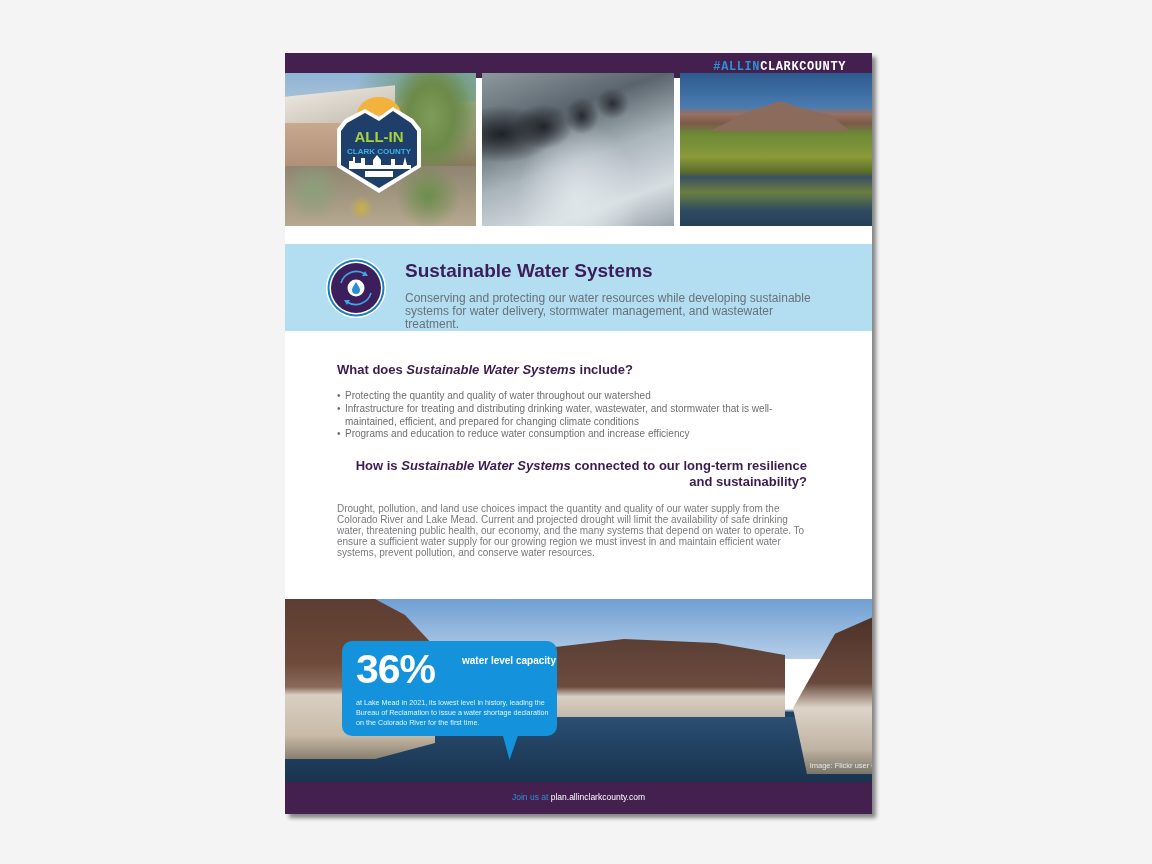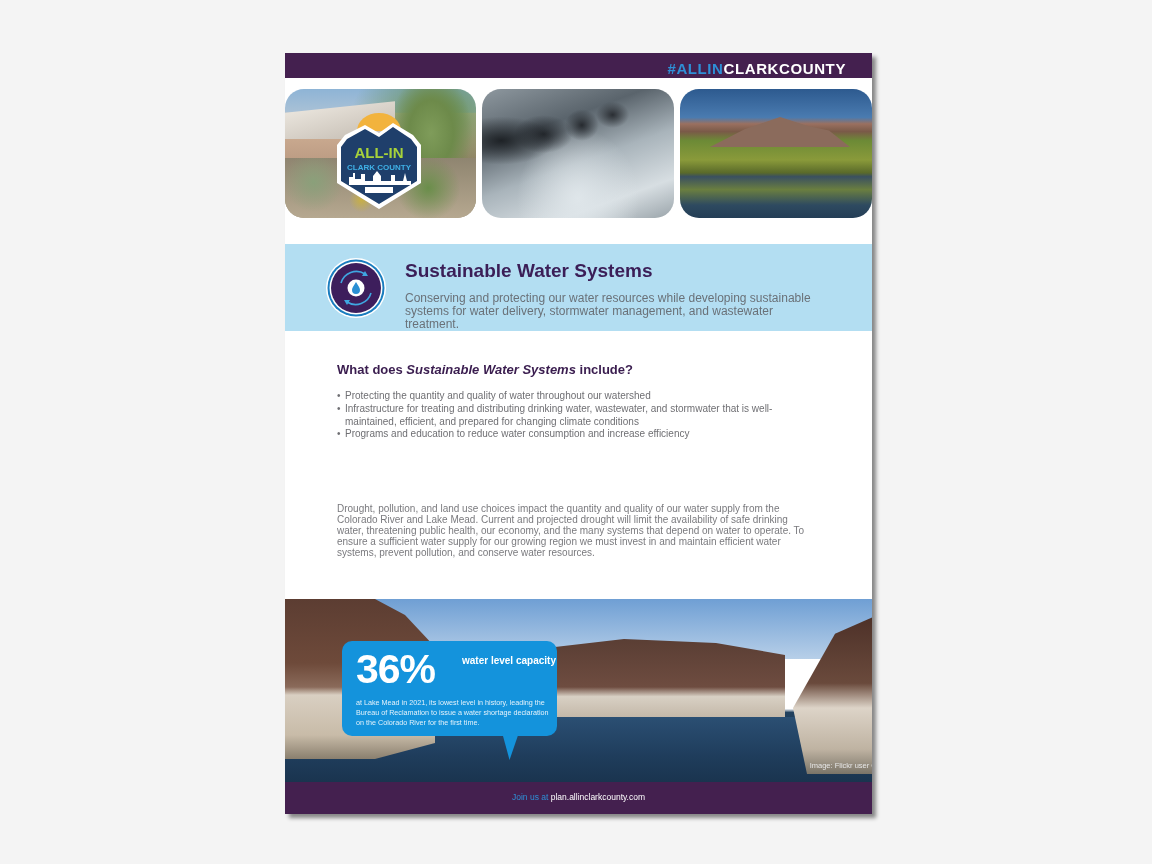--- a/index.html
+++ b/index.html
@@ -17,27 +17,28 @@
     background: #ffffff;
     box-shadow: 4px 4px 4px rgba(0,0,0,0.45);
     overflow: hidden;
   }
   .topbar {
     position: absolute; left: 0; top: 0; width: 587px; height: 25px;
     background: #44204f;
   }
   .hashtag {
     position: absolute; right: 26px; top: 7px;
-    font-size: 15px; font-weight: bold; letter-spacing: 0.6px;
+    font-size: 12px; font-weight: bold; letter-spacing: 0.6px;
     color: #ffffff;
+    font-family: Liberation Mono, monospace;
   }
   .hashtag .hl { color: #2e8fd6; }
 
   .photo {
-    position: absolute; top: 36px; height: 129px; overflow: hidden; border-radius: 19px;
+    position: absolute; top: 20px; height: 153px; overflow: hidden;
   }
   .photo1 { left: 0; width: 191px;
     background:
       radial-gradient(ellipse at 80% 20%, #5e8a4a 0, transparent 40%),
       linear-gradient(180deg, #8eb4d6 0%, #a9c1d6 18%, #d5c6b6 19%, #b69a84 40%, #8a7a5e 60%, #6f7a4a 75%, #a89a86 100%);
   }
   .photo1 .roof {
     position: absolute; left: 0; top: 18px; width: 110px; height: 34px;
     background: linear-gradient(170deg, #e9e4dc, #c4bcb2);
     transform: skewY(-6deg);
@@ -239,20 +240,21 @@
   </div>
 
   <div class="h2 q1"><span>What does </span><i>Sustainable Water Systems</i><span> include?</span></div>
 
   <ul class="bullets">
     <li>Protecting the quantity and quality of water throughout our watershed</li>
     <li>Infrastructure for treating and distributing drinking water, wastewater, and stormwater that is well-maintained, efficient, and prepared for changing climate conditions</li>
     <li>Programs and education to reduce water consumption and increase efficiency</li>
   </ul>
 
+  <div class="h2 q2"><span>How is </span><i>Sustainable Water Systems</i><span> connected to our long-term resilience and sustainability?</span></div>
 
   <div class="para">Drought, pollution, and land use choices impact the quantity and quality of our water supply from the Colorado River and Lake Mead. Current and projected drought will limit the availability of safe drinking water, threatening public health, our economy, and the many systems that depend on water to operate. To ensure a sufficient water supply for our growing region we must invest in and maintain efficient water systems, prevent pollution, and conserve water resources.</div>
 
   <div class="lake">
     <div class="sky"></div>
     <div class="cliff-mid"></div>
     <div class="water"></div>
     <div class="shore"></div>
     <div class="cliff-left"></div>
     <div class="cliff-right"></div>

